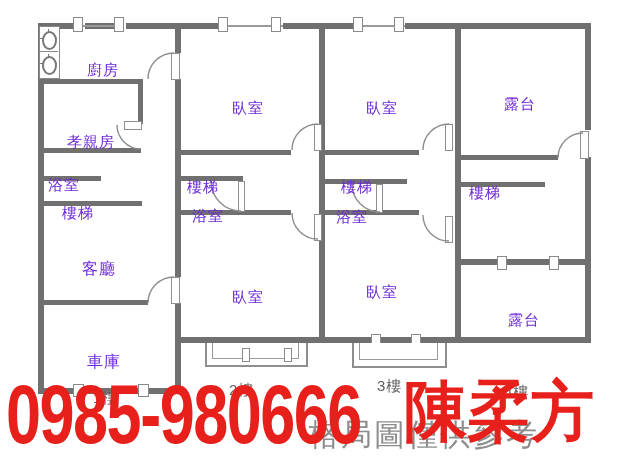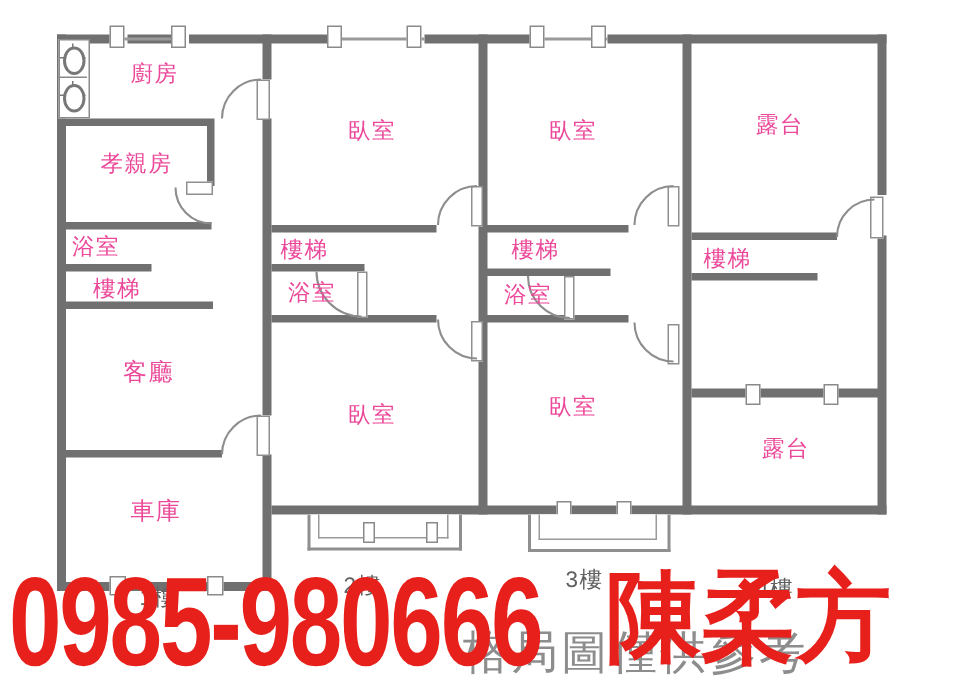--- a/index.html
+++ b/index.html
@@ -6,21 +6,21 @@
   #plan{
     position:relative;width:640px;height:461px;background:#ffffff;overflow:hidden;
     font-family:"Liberation Sans","DejaVu Sans",sans-serif;
   }
   .wall{position:absolute;background:#707070;}
   .thinline{position:absolute;background:#9a9a9a;}
   .win{position:absolute;background:#ffffff;border:1px solid #8a8a8a;}
   .leaf{position:absolute;background:#ffffff;border:1px solid #8f8f8f;}
   .bal{position:absolute;background:#ffffff;border:2px solid #8f8f8f;border-top:none;}
   .bal2{position:absolute;background:#ffffff;border:1px solid #9a9a9a;border-top:none;}
-  .room-label{position:absolute;font-size:15px;color:#ec4899;letter-spacing:1px;white-space:nowrap;}
+  .room-label{position:absolute;font-size:15px;color:#6d28d9;letter-spacing:1px;white-space:nowrap;margin-top:21px;}
   .room-label.big{font-size:16px;}
   .floor-label{position:absolute;font-size:15px;color:#606060;letter-spacing:1px;white-space:nowrap;}
   .watermark{position:absolute;left:308px;top:414px;font-size:31px;color:#8d8d8d;letter-spacing:2px;white-space:nowrap;}
   .overlay-phone{
     position:absolute;left:6px;top:372px;font-size:84px;font-weight:bold;color:#e7201b;
     line-height:1;white-space:nowrap;transform:scaleX(0.75);transform-origin:left top;letter-spacing:-2px;
   }
   .overlay-name{
     position:absolute;left:404px;top:378px;font-size:66px;font-weight:bold;color:#e7201b;
     line-height:1;white-space:nowrap;transform:scaleX(0.96);transform-origin:left top;
@@ -127,21 +127,21 @@
       <path d="M211,181 A30,30 0 0 0 241,211"></path>
       <path d="M292,213 A26,26 0 0 0 318,239"></path>
       <path d="M423,150 A26,26 0 0 1 449,124"></path>
       <path d="M352,184 A28,28 0 0 0 380,212"></path>
       <path d="M423,215 A26,26 0 0 0 449,241"></path>
       <path d="M558,158 A25,25 0 0 1 583,133"></path>
     </g>
   </svg>
 
   <div class="room-label" style="left:87px;top:40px">廚房</div>
-  <div class="room-label" style="left:67px;top:100px">孝親房</div>
+  <div class="room-label" style="left:67px;top:112px">孝親房</div>
   <div class="room-label" style="left:48px;top:155px">浴室</div>
   <div class="room-label" style="left:62px;top:183px">樓梯</div>
   <div class="room-label big" style="left:82px;top:238px">客廳</div>
   <div class="room-label big" style="left:87px;top:331px">車庫</div>
 
   <div class="room-label" style="left:232px;top:78px">臥室</div>
   <div class="room-label" style="left:187px;top:157px">樓梯</div>
   <div class="room-label" style="left:192px;top:186px">浴室</div>
   <div class="room-label" style="left:232px;top:267px">臥室</div>
 

